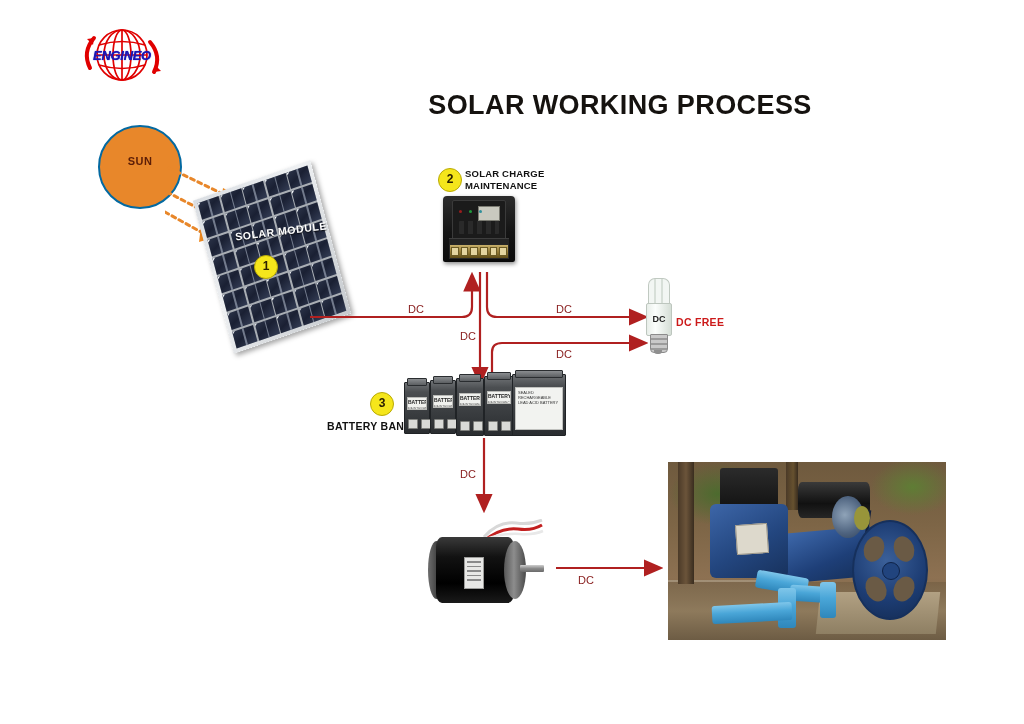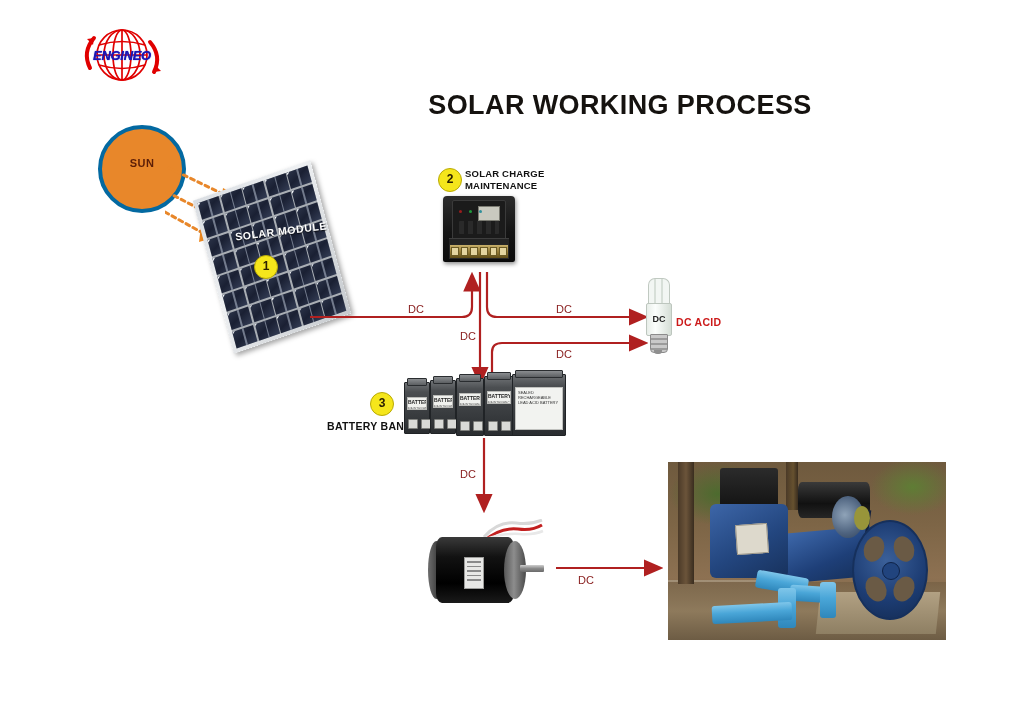--- a/index.html
+++ b/index.html
@@ -56,21 +56,21 @@
 
   
   #sun {
     position: absolute;
     left: 98px;
     top: 125px;
     width: 80px;
     height: 80px;
     border-radius: 50%;
     background: #e8872a;
-    border: 4px solid #0369a1;
+    border: 2px solid #0369a1;
   }
   #sun-label {
     position: absolute;
     left: 0;
     top: 28px;
     width: 80px;
     text-align: center;
     font-size: 11px;
     font-weight: bold;
     color: #5c1e07;
@@ -818,21 +818,21 @@
   <div class="dc-label" id="dc-l6">DC</div>
 
   <div id="lamp">
     <div id="lamp-tubes"></div>
     <div id="lamp-body">
       <div id="lamp-dc">DC</div>
     </div>
     <div id="lamp-base"></div>
     <div id="lamp-tip"></div>
   </div>
-  <div id="dcload-label">DC ACID</div>
+  <div id="dcload-label">DC FREE</div>
 
   <div id="battbank-label">BATTERY BANK</div>
   <div class="badge" id="badge-3">3</div>
 
   <div id="batteries">
     <div class="battery" style="left:0px;  top:10px; width:24px; height:50px;">
       <div class="batt-top"></div>
       <div class="batt-label">BATTERY<span class="batt-sub">MAINTENANCE FREE</span></div>
       <div class="batt-icons">
         <div class="batt-icon"></div>

